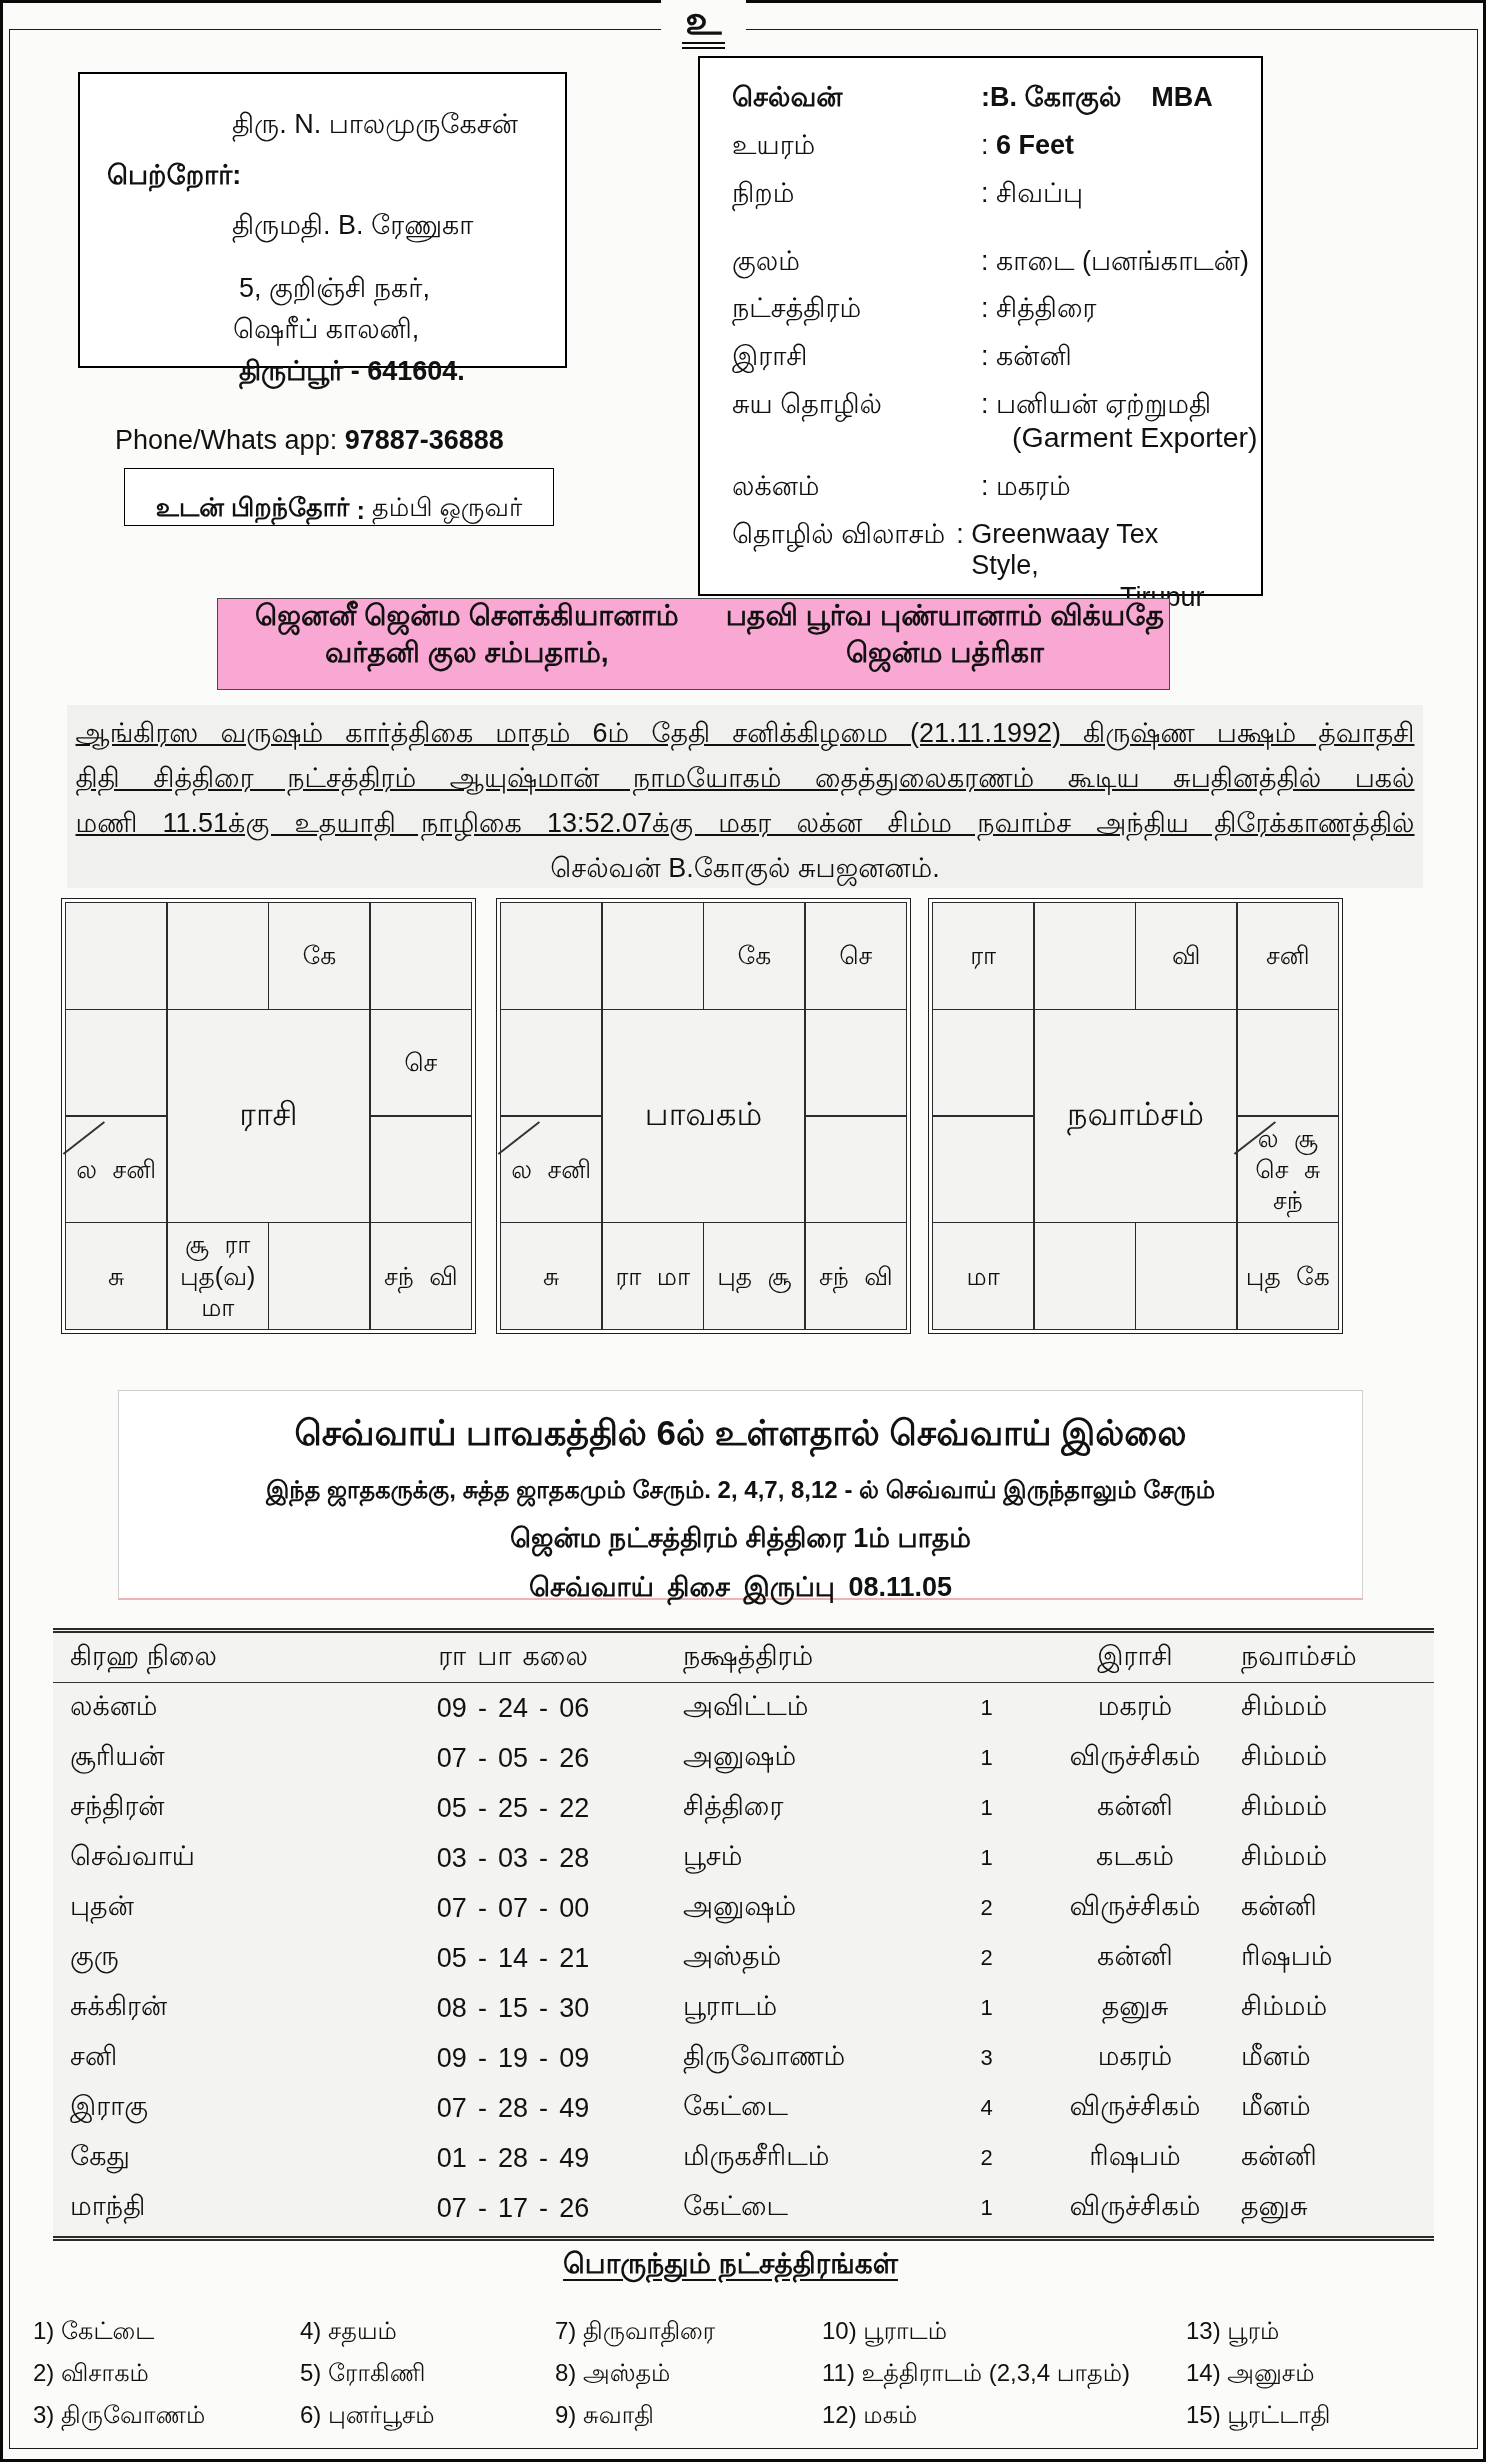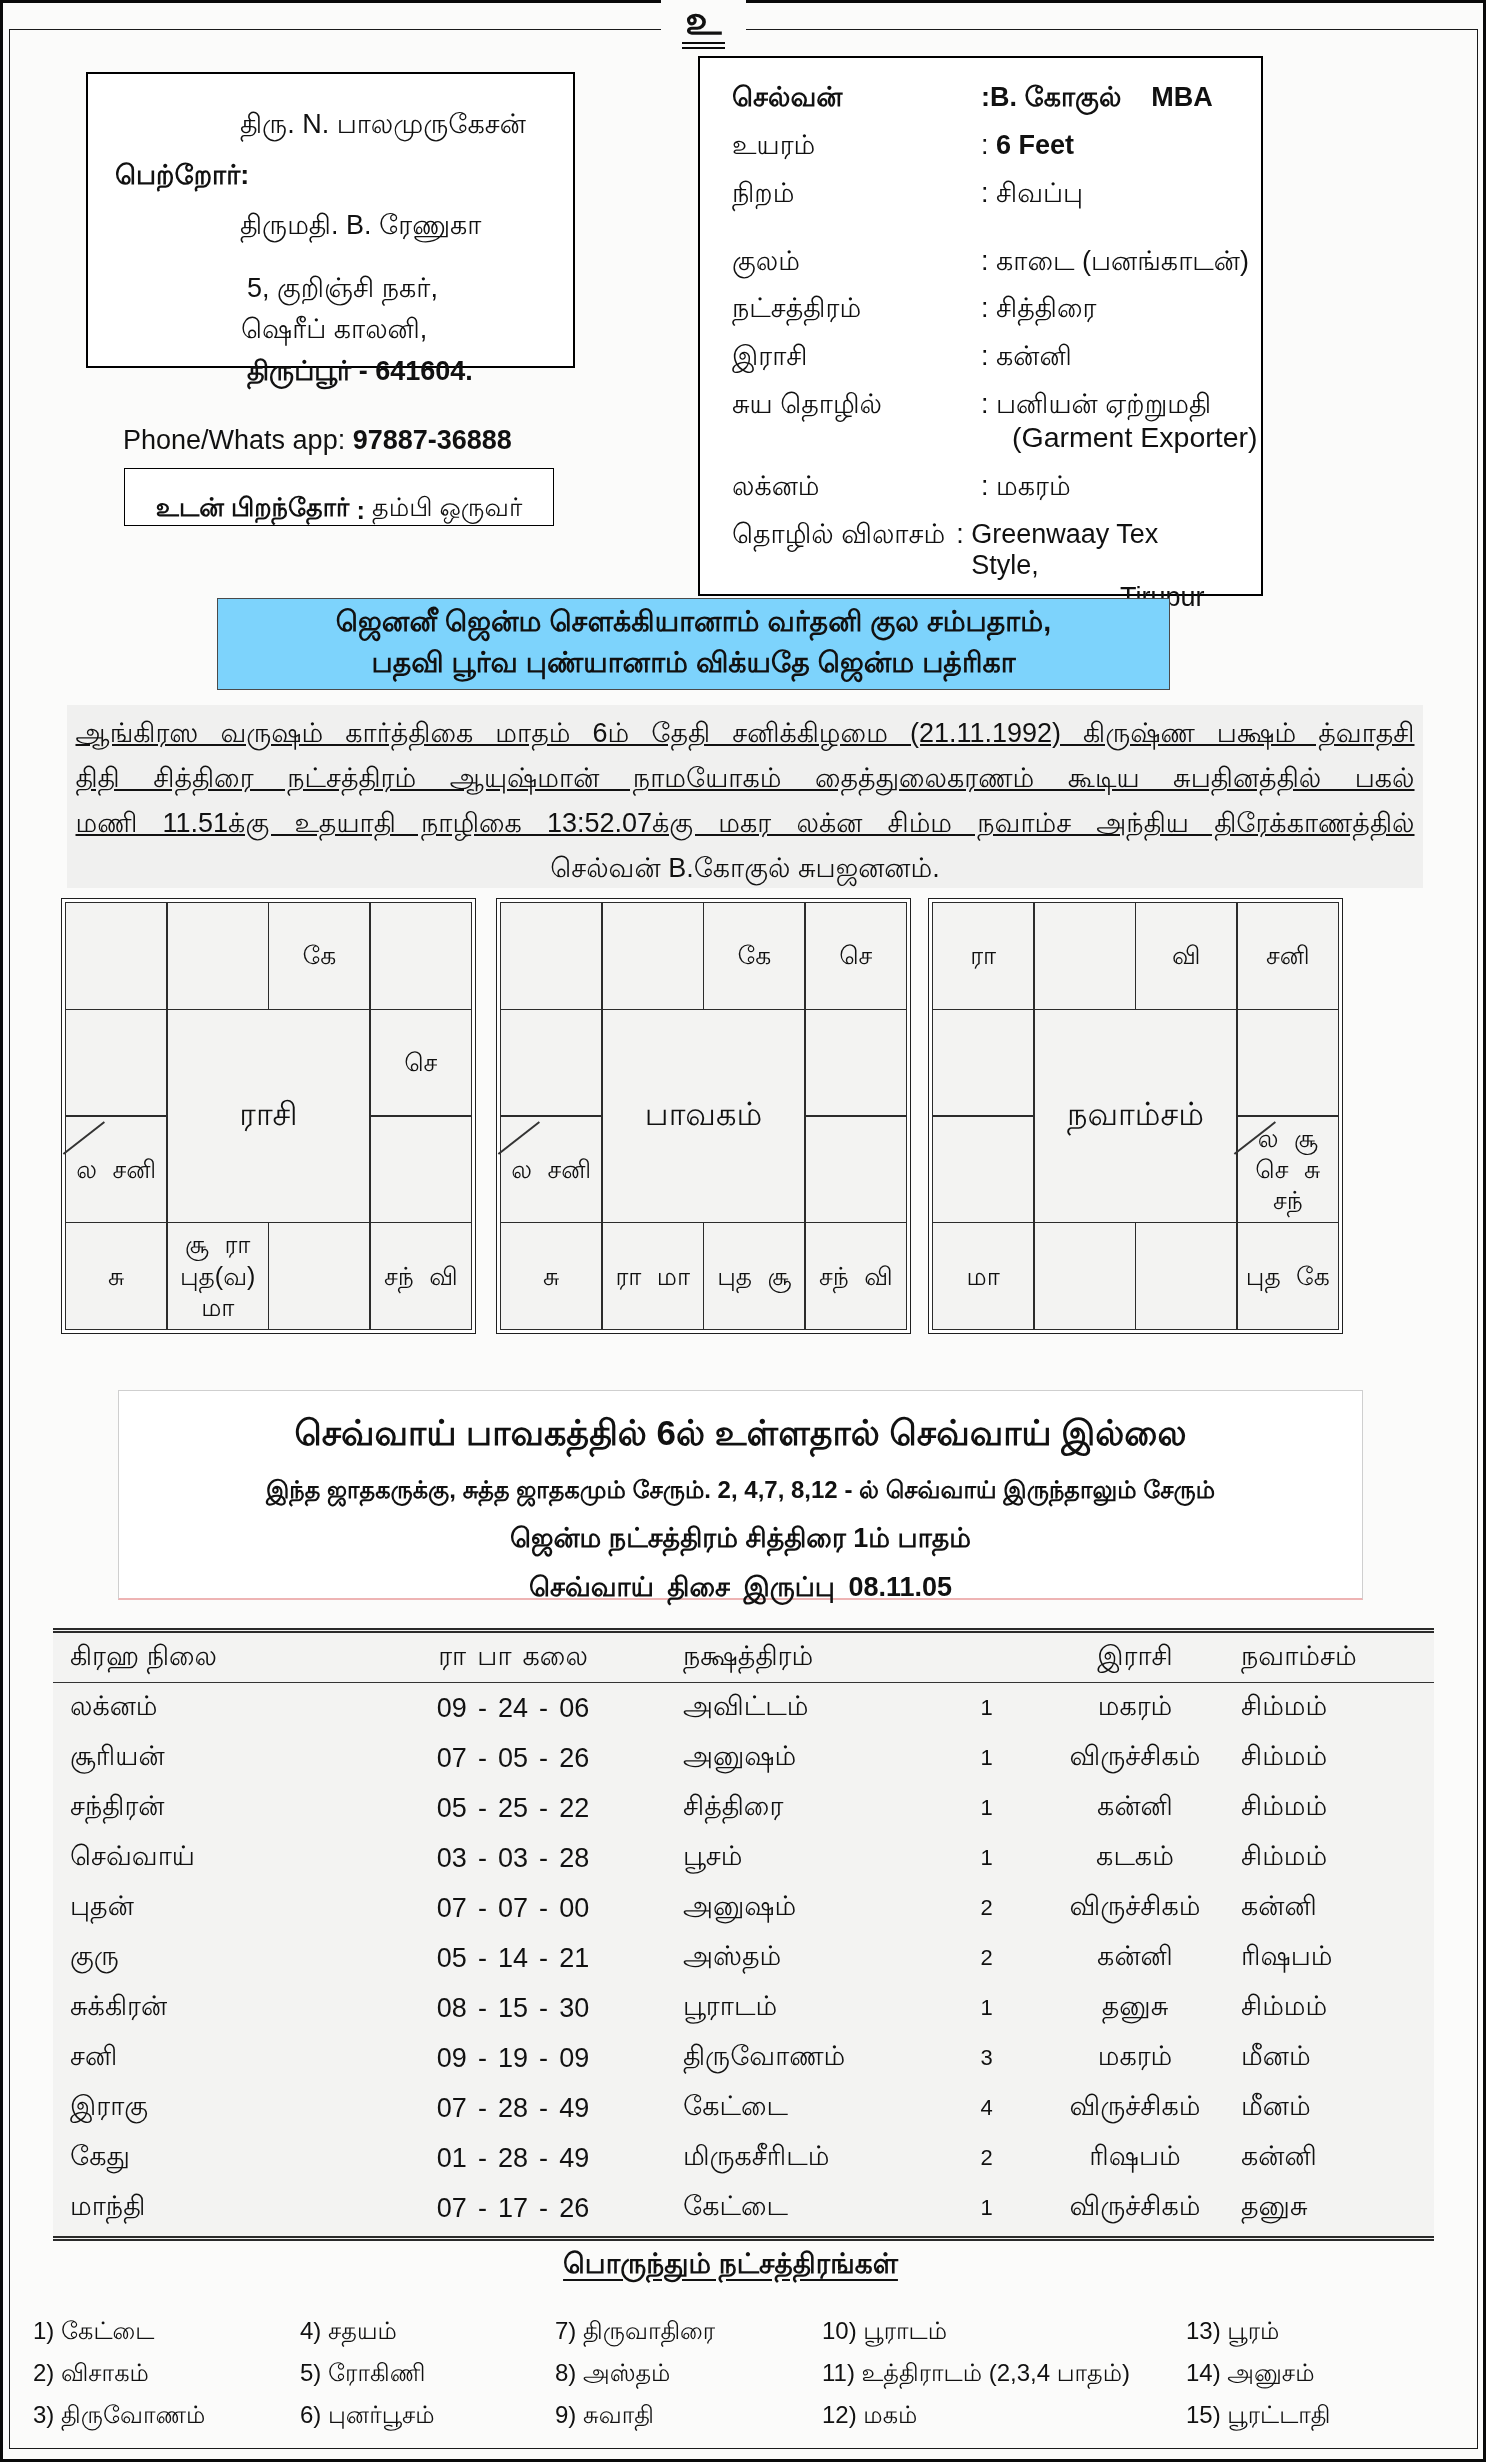--- a/index.html
+++ b/index.html
@@ -5,21 +5,21 @@
   html,body{margin:0;padding:0;background:#e8e8e8;}
   .page{position:relative;width:1486px;height:2462px;background:#fbfbfa;
         font-family:"Liberation Sans",sans-serif;color:#111;overflow:hidden;}
   .frame-outer{position:absolute;inset:0;border:3.6px solid #0a0a0a;pointer-events:none;z-index:5;}
   .frame-inner{position:absolute;left:8.5px;right:8.5px;top:29px;bottom:13.3px;border:1.2px solid #1a1a1a;pointer-events:none;z-index:1;}
   .om-symbol{position:absolute;left:661px;top:0px;z-index:6;background:#fbfbfa;padding:0 20.6px 1.2px 20.6px;
              font-size:40px;font-weight:bold;line-height:1.0;}
   .om-symbol .u{display:inline-block;border-bottom:7.3px double #0a0a0a;padding:0 3.6px 2.4px 3.6px;}
   .box{position:absolute;background:#ffffff;border:2.4px solid #000;}
   
-  .parents{left:86px;top:72px;width:485px;height:292px;font-size:27px;}
+  .parents{left:78px;top:72px;width:485px;height:292px;font-size:27px;}
   .p-father{margin:35px 0 0 152px;}
   .p-label{margin:17px 0 0 27px;font-weight:bold;}
   .p-mother{margin:16px 0 0 152px;}
   .p-a1{margin:29px 0 0 159px;}
   .p-a2{margin:7.3px 0 0 153px;}
   .p-a3{margin:7.3px 0 0 159px;font-weight:bold;}
   .p-phone{margin:35px 0 0 35px;}
   .p-phone b{font-weight:bold;}
   
   .details{left:698px;top:56px;width:561px;height:536px;font-size:27px;}
@@ -29,22 +29,22 @@
   .d-row .sfx{font-weight:bold;margin-left:30px;}
   .d-row.first{font-weight:bold;margin-top:24px;}
   .d-row .v2{margin-left:280px;}
   .d-row.last .lbl{width:auto;margin-right:11px;}
   .d-row.last .v2{margin-left:388px;}
   
   .siblings{left:124px;top:468px;width:428px;height:56px;border-width:1.8px;
             display:flex;align-items:flex-end;justify-content:center;font-size:25.5px;}
   .siblings .lbl{font-weight:bold;}
   
-  .banner{left:217px;top:598px;width:951px;height:90px;border:1.8px solid #4a4a4a;background:#7dd3fc;
-          display:flex;flex-direction:column;justify-content:center;gap:4.9px;text-align:center;
+  .banner{left:217px;top:598px;width:951px;height:90px;border:1.8px solid #4a4a4a;background:#f9a8d4;
+          display:flex;flex-direction:row;justify-content:center;gap:4.9px;text-align:center;
           font-size:28.5px;font-weight:600;}
   
   .bpara{position:absolute;left:67px;top:705px;width:1356px;height:183px;background:#f0f0ef;
          font-size:27px;line-height:45px;padding-top:6px;box-sizing:border-box;}
   .bpara .jl{padding:0 8.5px;text-align:justify;text-align-last:justify;text-decoration:underline;}
   .bpara .cl{text-align:center;}
   
   .chart{position:absolute;top:898px;width:415px;height:436px;border:1.8px solid #1f1f1f;
          background:#fff;padding:3px;box-sizing:border-box;}
   .chart .grid{width:100%;height:100%;display:grid;background:#2b2b2b;gap:1.2px;border:1.2px solid #2b2b2b;

